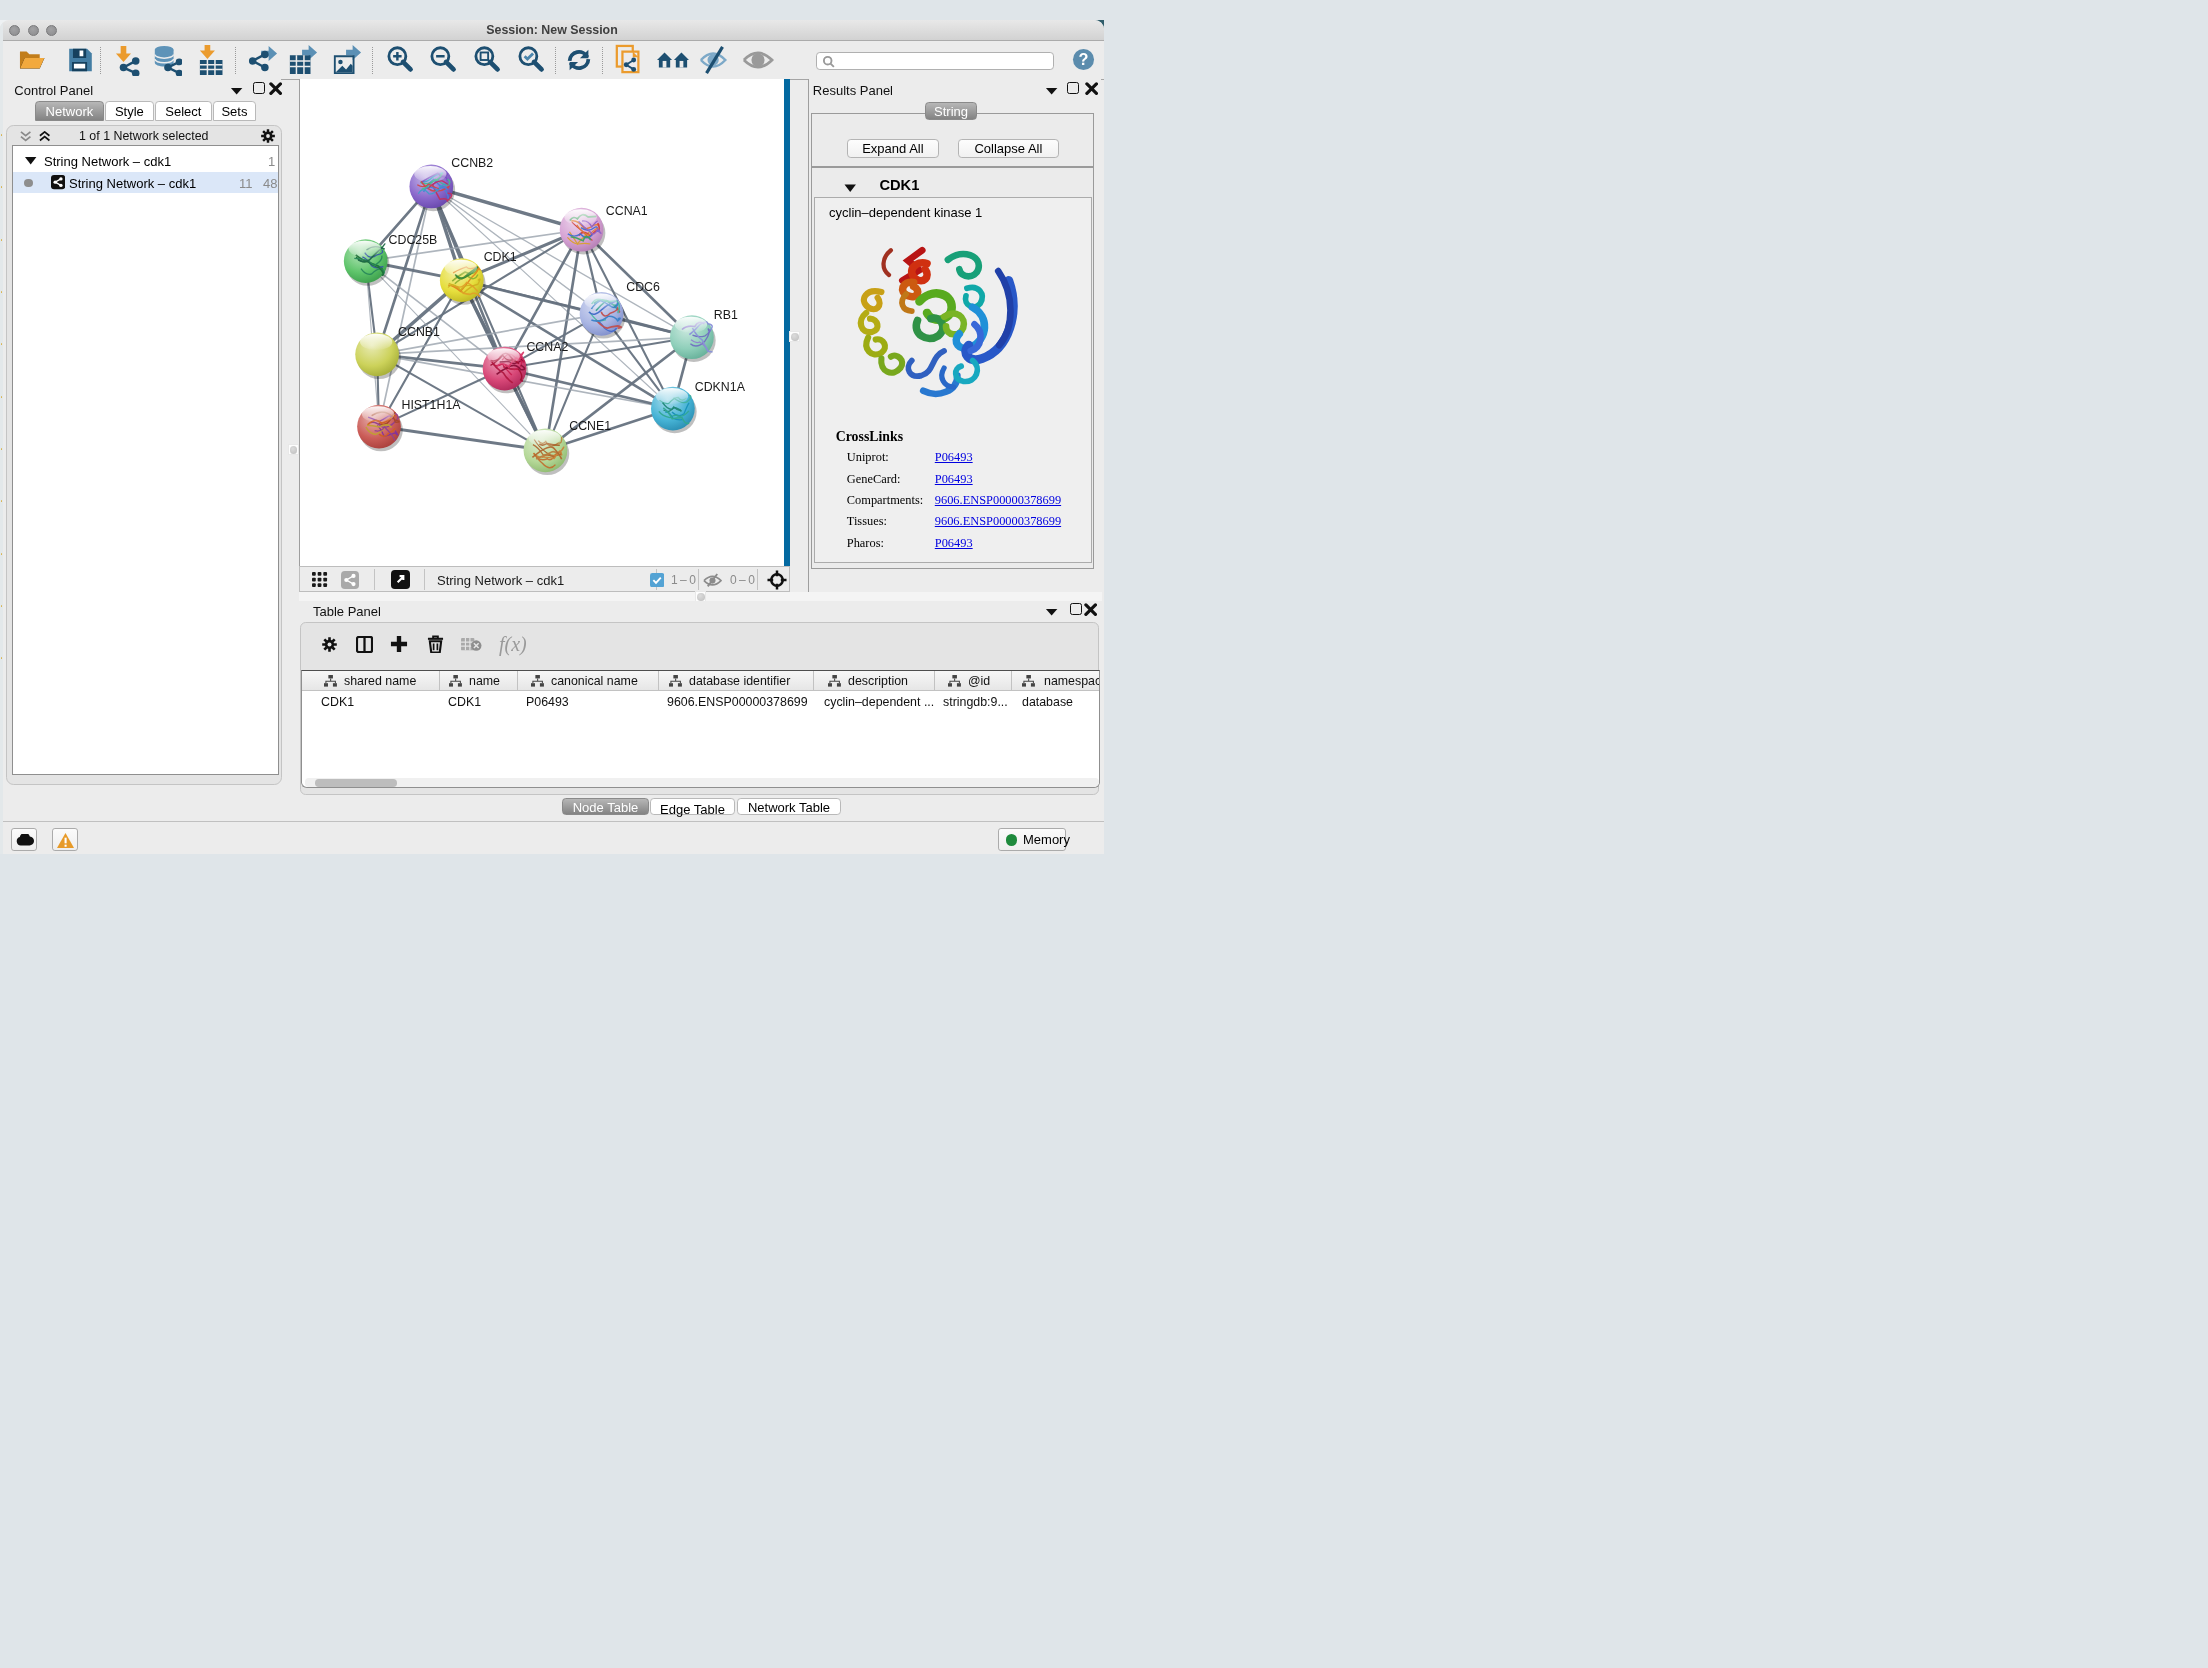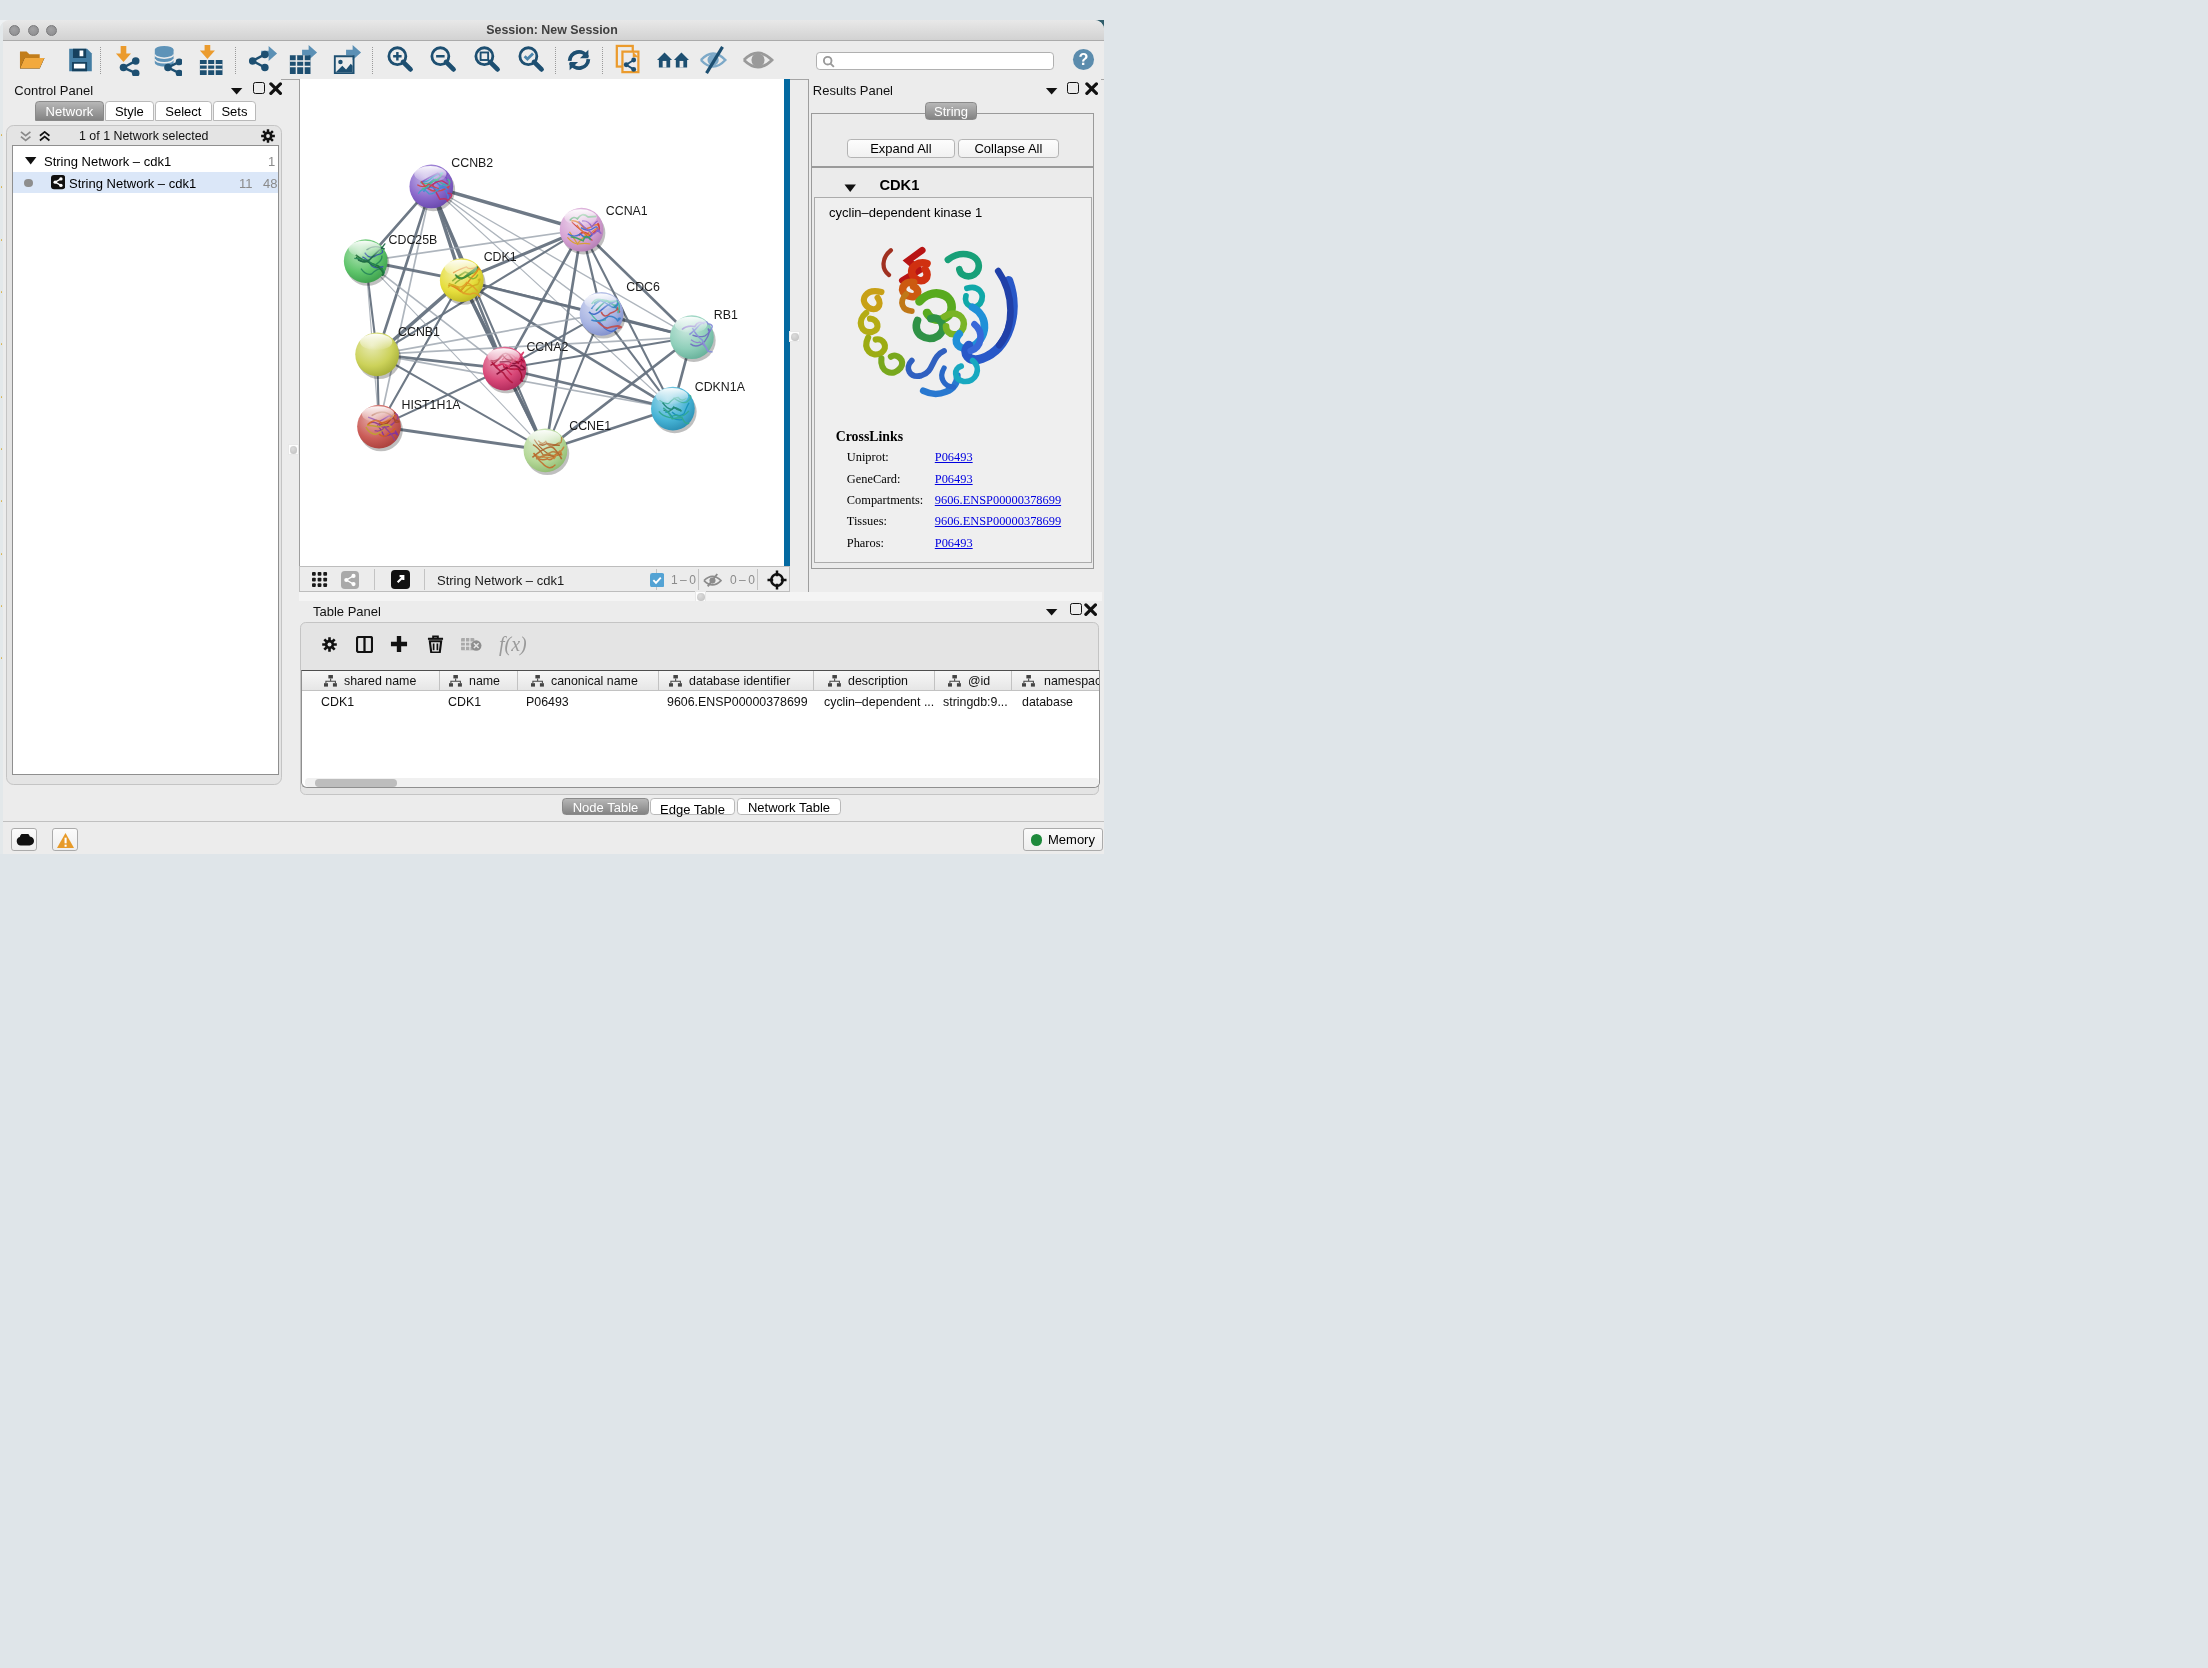--- a/index.html
+++ b/index.html
@@ -628,21 +628,21 @@
     <div class="ptitle" style="position:absolute;left:3.8px;top:3.8px;">Results Panel</div>
     <svg style="position:absolute;left:236px;top:7.6px;" width="13.3" height="8.6" viewBox="0 0 14 9">
           <path d="M1 1 L13 1 L7 8 Z" fill="#111"></path>
         </svg>
     <div style="position:absolute;left:258px;top:2.9px;width:12.4px;height:12.4px;border:1.9px solid #111;border-radius:2.4px;"></div>
     <svg style="position:absolute;left:276px;top:2.9px;" width="13.3" height="13.3" viewBox="0 0 14 14">
           <path d="M2 2 L12 12 M12 2 L2 12" stroke="#111" stroke-width="3.4" stroke-linecap="round"></path>
         </svg>
     <div class="tab tabsel" style="position:absolute;left:116px;top:23px;width:52px;height:18px;font-size:13px;text-align:center;padding-top:1px;border-radius:3.8px;z-index:5;">String</div>
     <div style="position:absolute;left:1.9px;top:34px;width:283px;height:54px;background:#ebebeb;border:1px solid #9a9a9a;">
-      <div style="position:absolute;left:35px;top:25px;width:108px;height:19px;background:linear-gradient(#fdfdfd,#f1f1f1);border:1px solid #b4b4b4;border-radius:3.8px;text-align:center;font-size:13px;padding-top:1px;">Expand All</div>
+      <div style="position:absolute;left:35px;top:25px;width:92px;height:19px;background:linear-gradient(#fdfdfd,#f1f1f1);border:1px solid #b4b4b4;border-radius:3.8px;text-align:center;font-size:13px;padding-top:1px;">Expand All</div>
       <div style="position:absolute;left:146px;top:25px;width:101px;height:19px;background:linear-gradient(#fdfdfd,#f1f1f1);border:1px solid #b4b4b4;border-radius:3.8px;text-align:center;font-size:13px;padding-top:1px;">Collapse All</div>
     </div>
     <div style="position:absolute;left:1.9px;top:88px;width:283px;height:402px;background:#ebebeb;border:1px solid #9a9a9a;">
       <svg style="position:absolute;left:32px;top:16px;" width="12.4" height="8.6" viewBox="0 0 13 9">
             <path d="M0.5 0.5 L12.5 0.5 L6.5 8.5 Z" fill="#111"></path>
           </svg>
       <div style="position:absolute;left:0px;top:8.6px;width:175px;text-align:center;font-size:14.7px;font-weight:bold;">CDK1</div>
       <div style="position:absolute;left:1.9px;top:28.5px;width:278px;height:366px;background:#efefef;border:1px solid #ababab;">
         <div style="position:absolute;left:14.3px;top:7.6px;font-size:13px;">cyclin–dependent kinase 1</div>
         <svg style="position:absolute;left:17px;top:35px;" width="190" height="176" viewBox="0 0 200 185">
@@ -820,20 +820,20 @@
         <path d="M5 12 a4.5 4.5 0 0 1 -1 -8.8 a5.5 5.5 0 0 1 10.6 -0.6 a4 4 0 0 1 -0.6 9.4 z" fill="#111"></path>
       </svg>
     </div>
     <div class="sbtn" style="left:52px;width:26px;">
       <svg style="position:absolute;left:2.9px;top:2.9px;" width="19" height="17" viewBox="0 0 20 18">
         <path d="M10 1 L19 17 H1 Z" fill="#e79a28"></path>
         <rect x="9" y="6" width="2.2" height="6" fill="#fff"></rect>
         <rect x="9" y="13.4" width="2.2" height="2.2" fill="#fff"></rect>
       </svg>
     </div>
-    <div class="sbtn" style="left:1023px;width:80px;">
+    <div class="sbtn" style="left:998px;width:68px;">
       <div style="position:absolute;left:6.7px;top:5.2px;width:11.4px;height:11.4px;border-radius:50%;background:#1e8a3c;"></div>
       <span style="position:absolute;left:24px;top:3.3px;font-size:13px;">Memory</span>
     </div>
   </div>
  </div>
 </div>
 
 
 </body></html>

